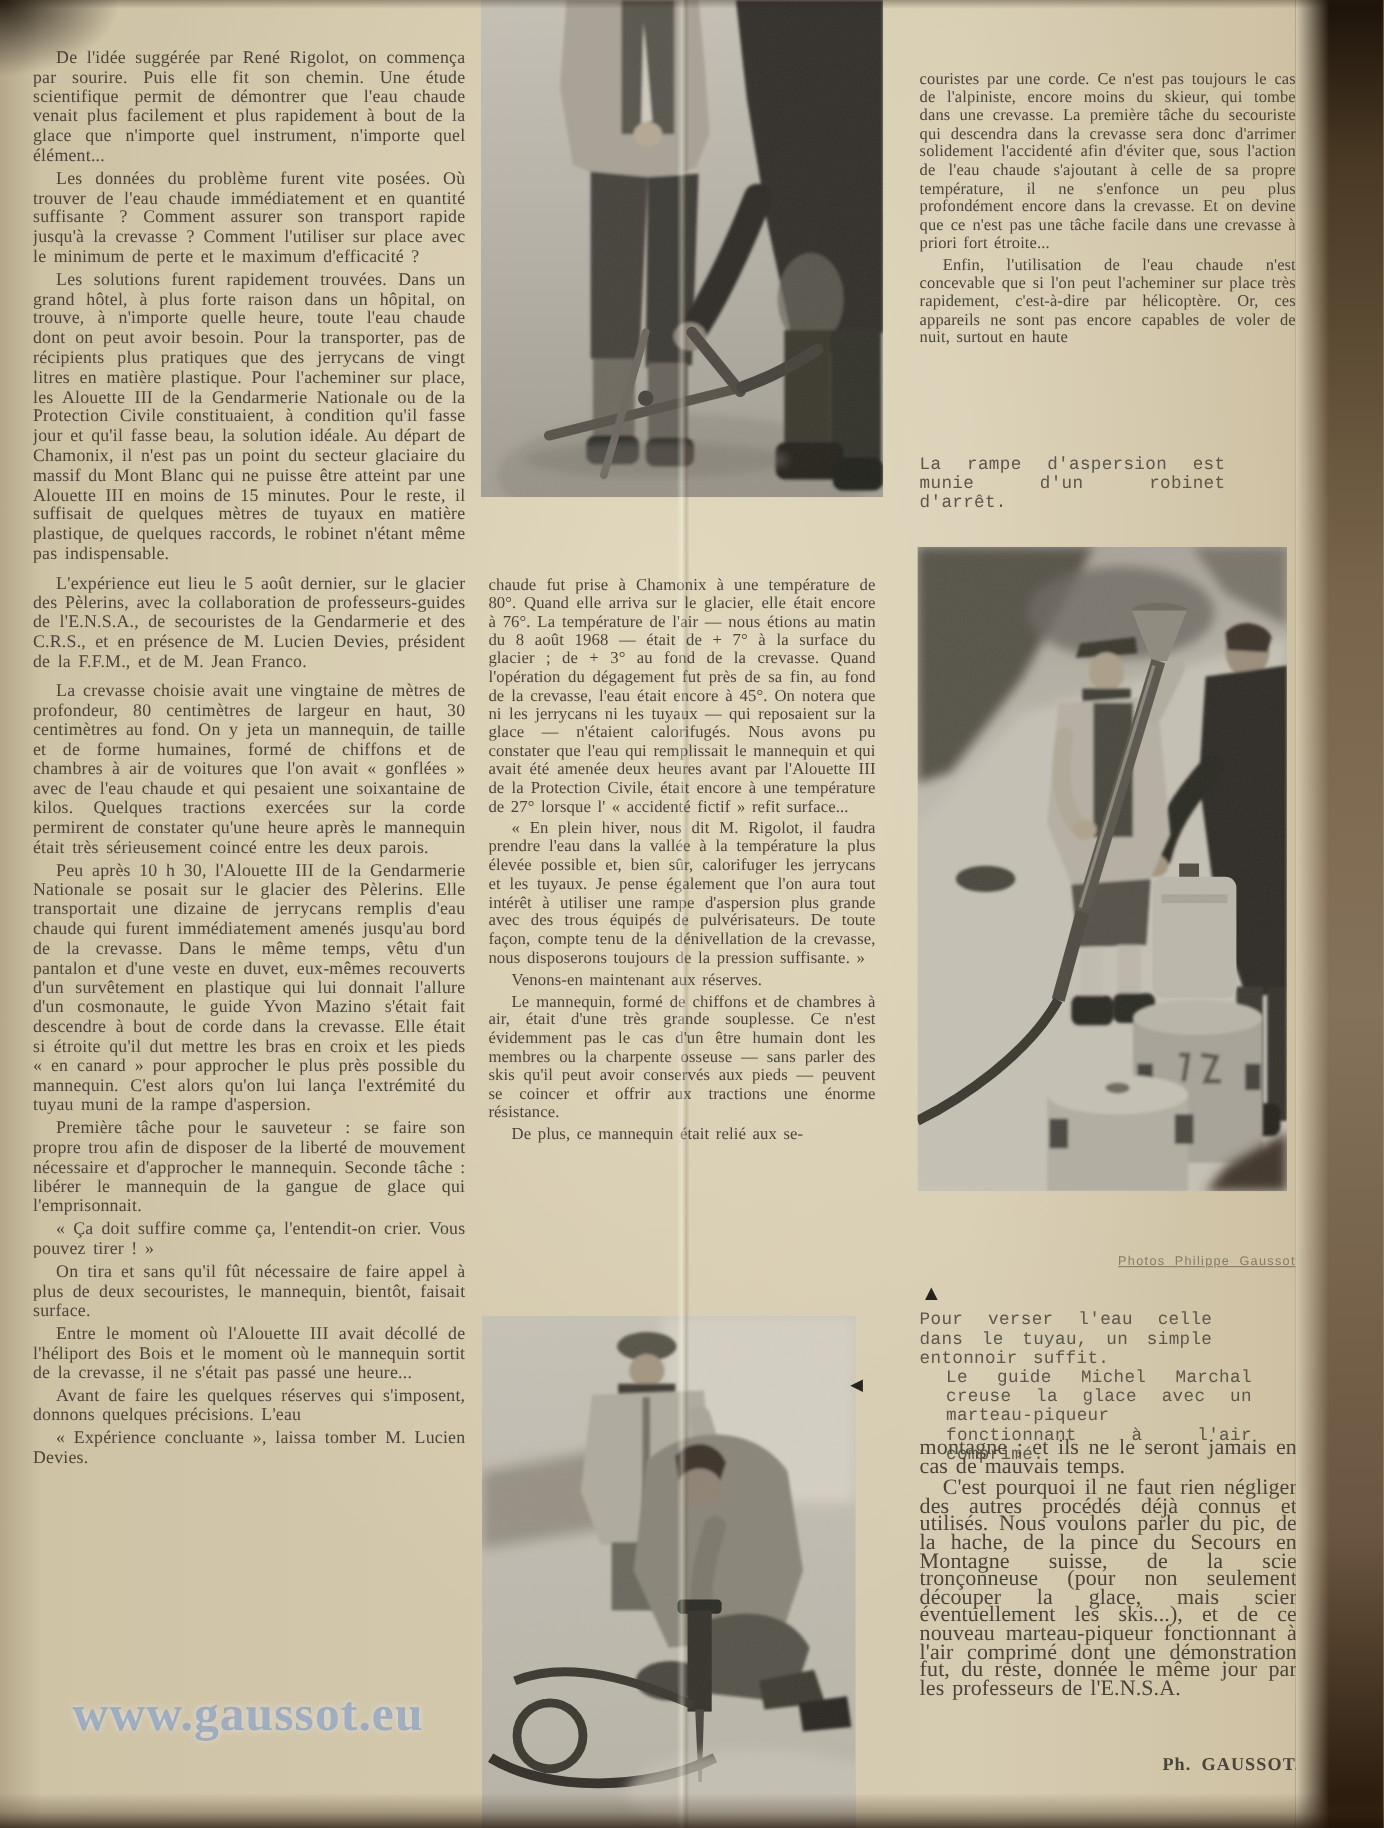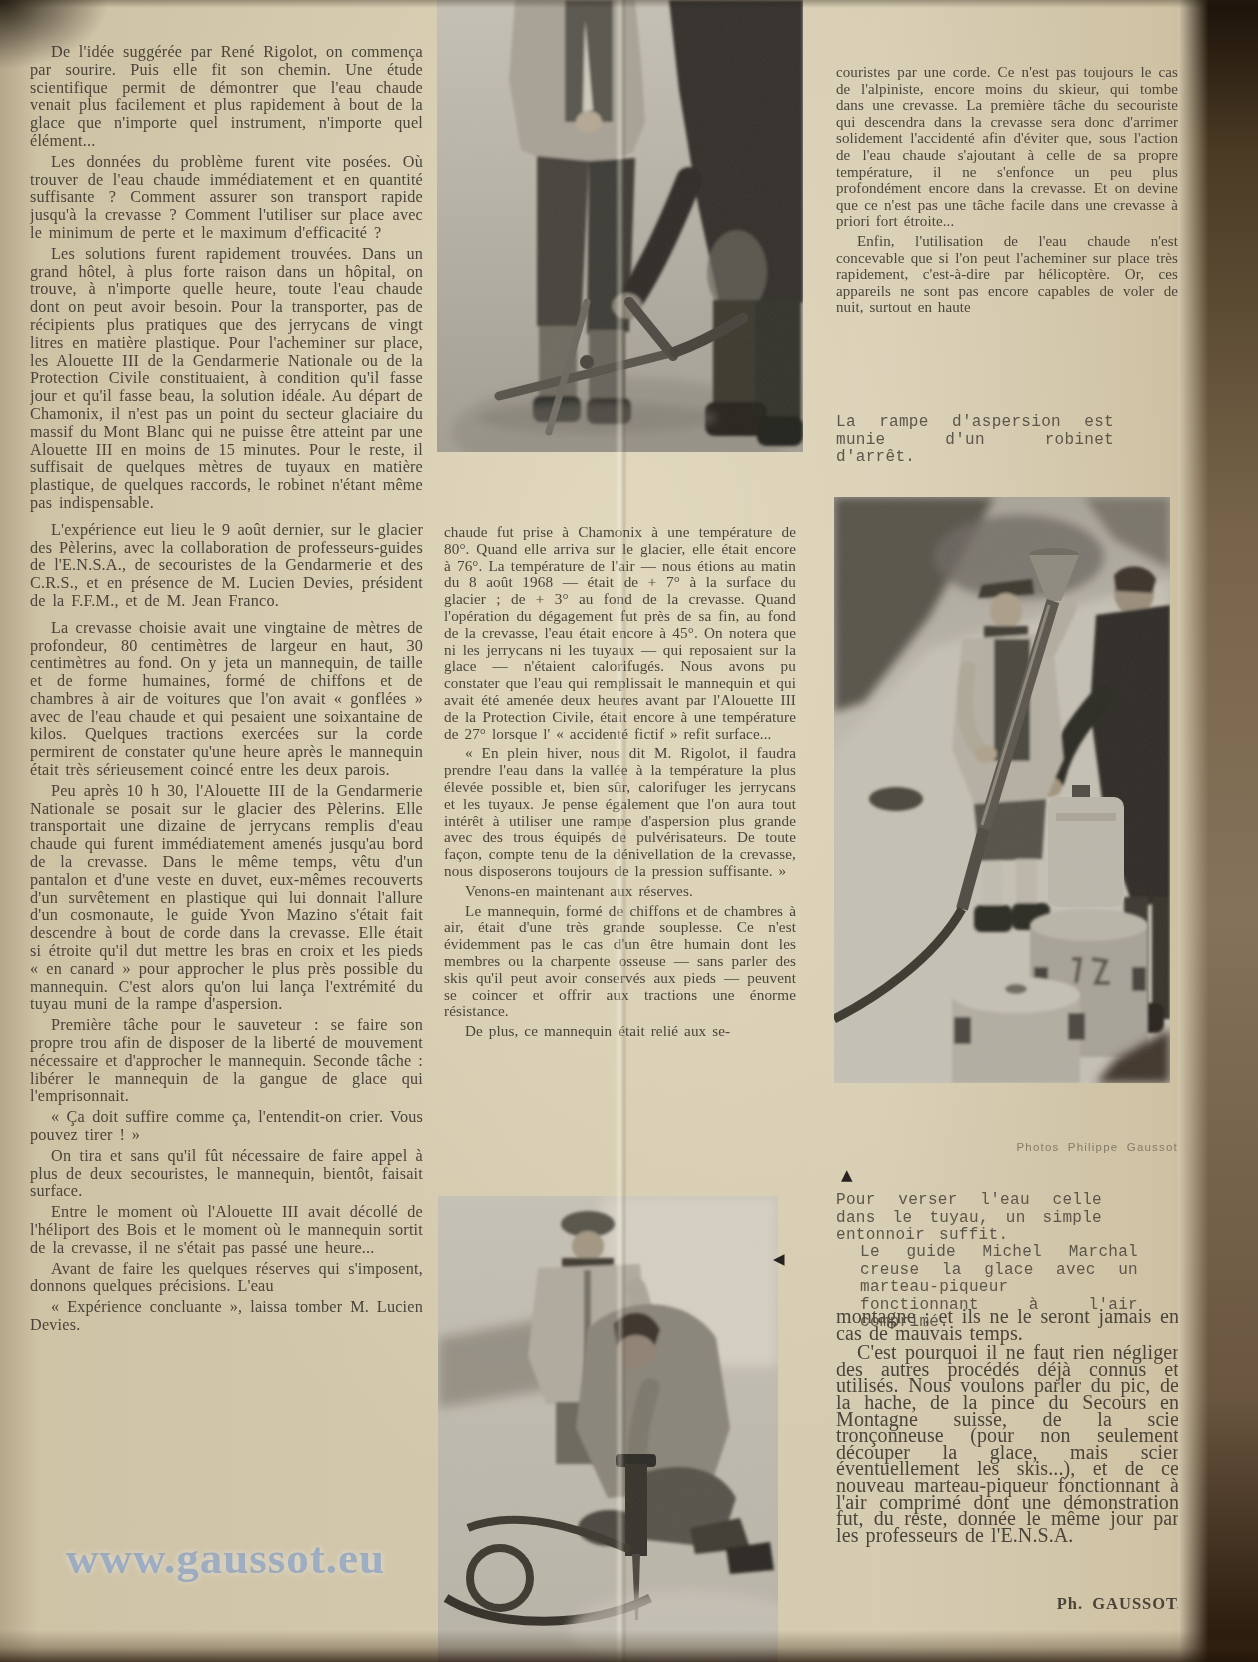--- a/index.html
+++ b/index.html
@@ -25,21 +25,21 @@
   .col-right-bottom{left:836px;top:1308px;width:343px;height:278px;
     font-size:20px;line-height:16.6px;word-spacing:2px;letter-spacing:0.1px;}
   
   .caption{position:absolute;z-index:2;font-family:Liberation Mono, monospace;
     font-size:16px;line-height:17.5px;color:#5d564a;word-spacing:4px;letter-spacing:0.3px;text-align:justify;}
   .cap-rampe{left:836px;top:414px;width:278px;}
   .cap-entonnoir{left:836px;top:1192px;width:266px;}
   .cap-marchal{left:836px;top:1244px;width:278px;margin-left:24px;}
   .credit{position:absolute;left:834px;top:1141px;width:344px;text-align:right;z-index:2;
     font-family:"Liberation Sans","DejaVu Sans",sans-serif;font-size:11.5px;color:#847b67;
-    letter-spacing:1.2px;word-spacing:4px;}
+    letter-spacing:1.2px;word-spacing:4px;text-decoration:underline;}
   .marker{position:absolute;z-index:2;color:#262220;font-size:15px;line-height:15px;
     font-family:"DejaVu Sans",sans-serif;}
   .marker-up{left:841px;top:1168px;}
   .marker-left{left:773px;top:1252px;}
   .signature{position:absolute;left:838px;top:1594px;width:344px;text-align:right;z-index:2;
     font-size:16.5px;font-weight:bold;letter-spacing:1px;word-spacing:4px;color:#4b443a;}
   .page-number{position:absolute;left:1191px;top:1627px;z-index:4;
     font-size:12.5px;font-weight:bold;color:#3c352c;}
   .watermark{position:absolute;left:66px;top:1532px;z-index:6;
     font-size:45px;font-weight:bold;letter-spacing:1px;
@@ -67,21 +67,21 @@
 </style>
 </head>
 <body>
 
 <div class="page">
 
   <div class="col col-left">
       <p class="para">De l'idée suggérée par René Rigolot, on commença par sourire. Puis elle fit son chemin. Une étude scientifique permit de démontrer que l'eau chaude venait plus facilement et plus rapidement à bout de la glace que n'importe quel instrument, n'importe quel élément...</p>
       <p class="para">Les données du problème furent vite posées. Où trouver de l'eau chaude immédiatement et en quantité suffisante ? Comment assurer son transport rapide jusqu'à la crevasse ? Comment l'utiliser sur place avec le minimum de perte et le maximum d'efficacité ?</p>
       <p class="para">Les solutions furent rapidement trouvées. Dans un grand hôtel, à plus forte raison dans un hôpital, on trouve, à n'importe quelle heure, toute l'eau chaude dont on peut avoir besoin. Pour la transporter, pas de récipients plus pratiques que des jerrycans de vingt litres en matière plastique. Pour l'acheminer sur place, les Alouette III de la Gendarmerie Nationale ou de la Protection Civile constituaient, à condition qu'il fasse jour et qu'il fasse beau, la solution idéale. Au départ de Chamonix, il n'est pas un point du secteur glaciaire du massif du Mont Blanc qui ne puisse être atteint par une Alouette III en moins de 15 minutes. Pour le reste, il suffisait de quelques mètres de tuyaux en matière plastique, de quelques raccords, le robinet n'étant même pas indispensable.</p>
-      <p class="para">L'expérience eut lieu le 9 août dernier, sur le glacier des Pèlerins, avec la collaboration de professeurs-guides de l'E.N.S.A., de secouristes de la Gendarmerie et des C.R.S., et en présence de M. Lucien Devies, président de la F.F.M., et de M. Jean Franco.</p>
+      <p class="para">L'expérience eut lieu le 5 août dernier, sur le glacier des Pèlerins, avec la collaboration de professeurs-guides de l'E.N.S.A., de secouristes de la Gendarmerie et des C.R.S., et en présence de M. Lucien Devies, président de la F.F.M., et de M. Jean Franco.</p>
       <p class="para">La crevasse choisie avait une vingtaine de mètres de profondeur, 80 centimètres de largeur en haut, 30 centimètres au fond. On y jeta un mannequin, de taille et de forme humaines, formé de chiffons et de chambres à air de voitures que l'on avait « gonflées » avec de l'eau chaude et qui pesaient une soixantaine de kilos. Quelques tractions exercées sur la corde permirent de constater qu'une heure après le mannequin était très sérieusement coincé entre les deux parois.</p>
       <p class="para">Peu après 10 h 30, l'Alouette III de la Gendarmerie Nationale se posait sur le glacier des Pèlerins. Elle transportait une dizaine de jerrycans remplis d'eau chaude qui furent immédiatement amenés jusqu'au bord de la crevasse. Dans le même temps, vêtu d'un pantalon et d'une veste en duvet, eux-mêmes recouverts d'un survêtement en plastique qui lui donnait l'allure d'un cosmonaute, le guide Yvon Mazino s'était fait descendre à bout de corde dans la crevasse. Elle était si étroite qu'il dut mettre les bras en croix et les pieds « en canard » pour approcher le plus près possible du mannequin. C'est alors qu'on lui lança l'extrémité du tuyau muni de la rampe d'aspersion.</p>
       <p class="para">Première tâche pour le sauveteur : se faire son propre trou afin de disposer de la liberté de mouvement nécessaire et d'approcher le mannequin. Seconde tâche : libérer le mannequin de la gangue de glace qui l'emprisonnait.</p>
       <p class="para">« Ça doit suffire comme ça, l'entendit-on crier. Vous pouvez tirer ! »</p>
       <p class="para">On tira et sans qu'il fût nécessaire de faire appel à plus de deux secouristes, le mannequin, bientôt, faisait surface.</p>
       <p class="para">Entre le moment où l'Alouette III avait décollé de l'héliport des Bois et le moment où le mannequin sortit de la crevasse, il ne s'était pas passé une heure...</p>
       <p class="para">Avant de faire les quelques réserves qui s'imposent, donnons quelques précisions. L'eau</p>
       <p class="para">« Expérience concluante », laissa tomber M. Lucien Devies.</p>
     </div>
 

